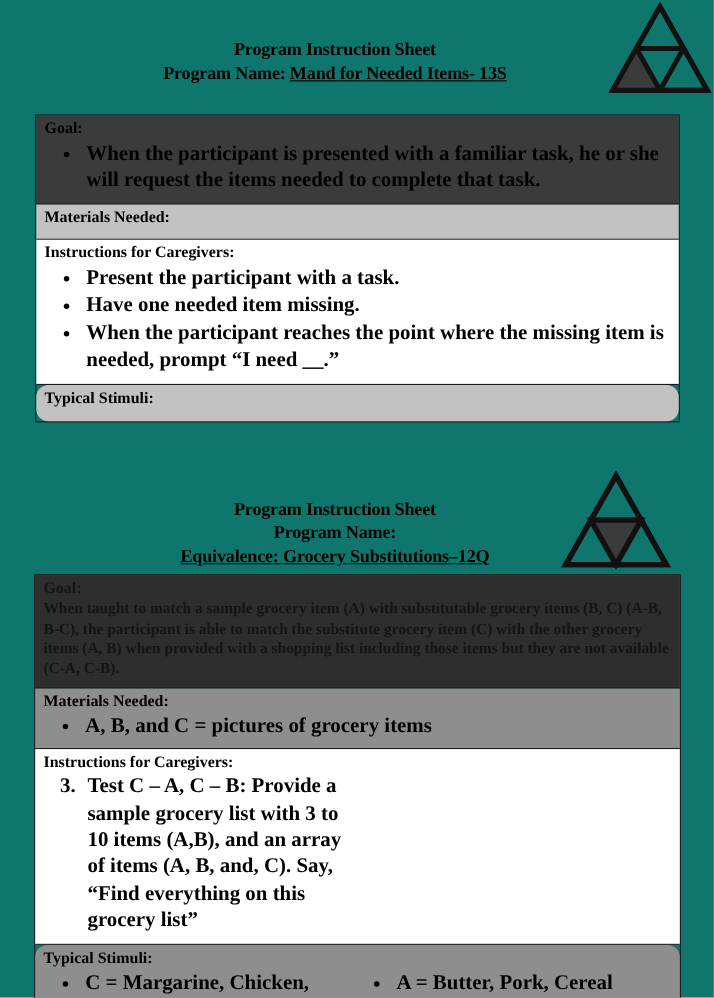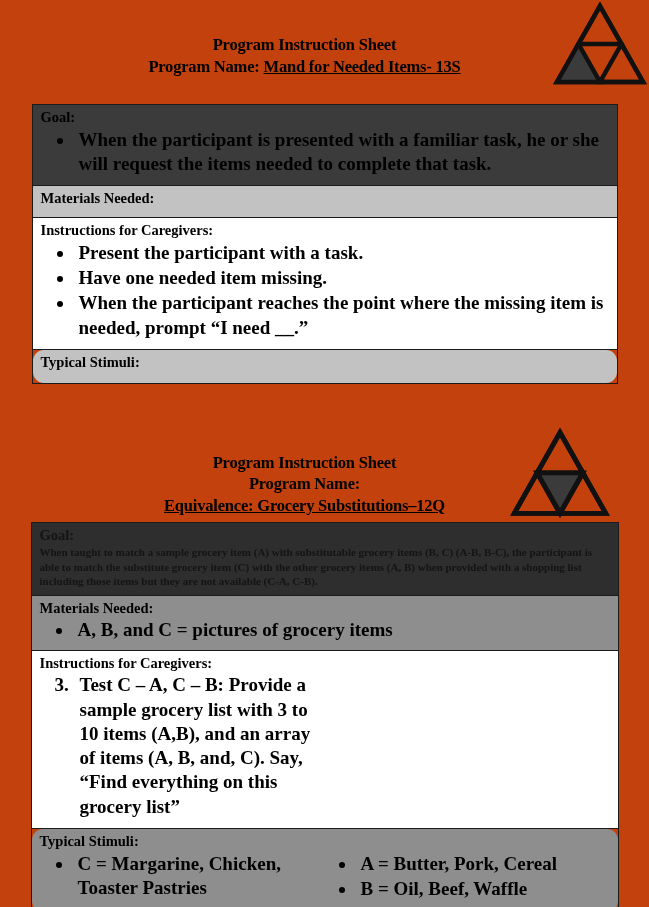--- a/index.html
+++ b/index.html
@@ -13,21 +13,21 @@
     overflow: hidden;
     font-family: "Liberation Serif", "DejaVu Serif", serif;
     color: #000000;
     position: relative;
   }
 
   .page {
     width: 649px;
     height: 907px;
     position: relative;
-    background: #c2410c;
+    background: #0f766e;
   }
 
   
   .sheet-header {
     position: relative;
     width: 649px;
   }
   .header-titles {
     text-align: center;
     font-weight: bold;
@@ -82,21 +82,21 @@
     font-size: 19px;
     line-height: 1.28;
   }
   ul.blist { list-style: disc; }
   ol.nlist { list-style: decimal; padding-left: 36px; }
   ul.blist li, ol.nlist li { margin: 0 0 1px 0; padding-left: 4px; }
   ol.nlist li { padding-left: 6px; }
 
   .goal-para {
     font-weight: bold;
-    font-size: 11px;
+    font-size: 14px;
     line-height: 1.31;
     margin: 0;
   }
 
   .twocol {
     display: flex;
     align-items: flex-start;
   }
   .twocol > .col { flex: 0 0 50%; box-sizing: border-box; }
   .twocol > .col.right { padding-left: 2px; }

